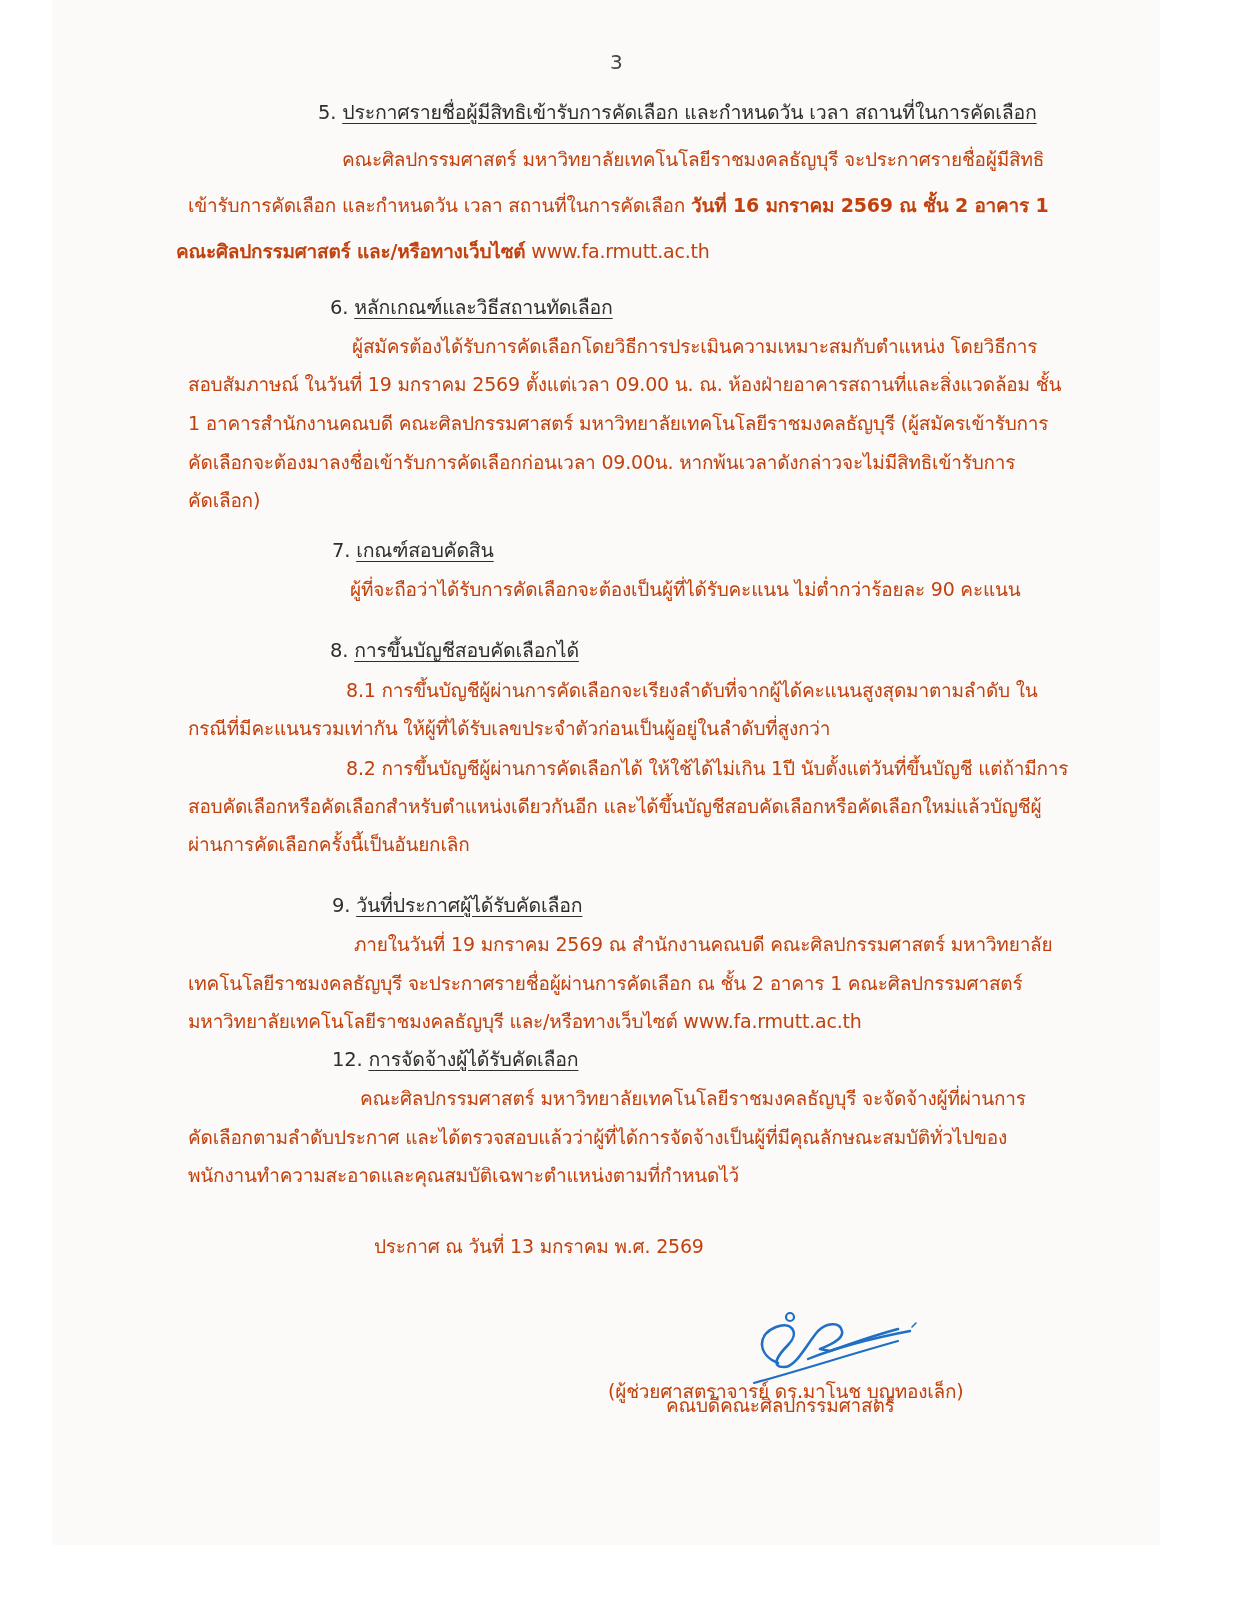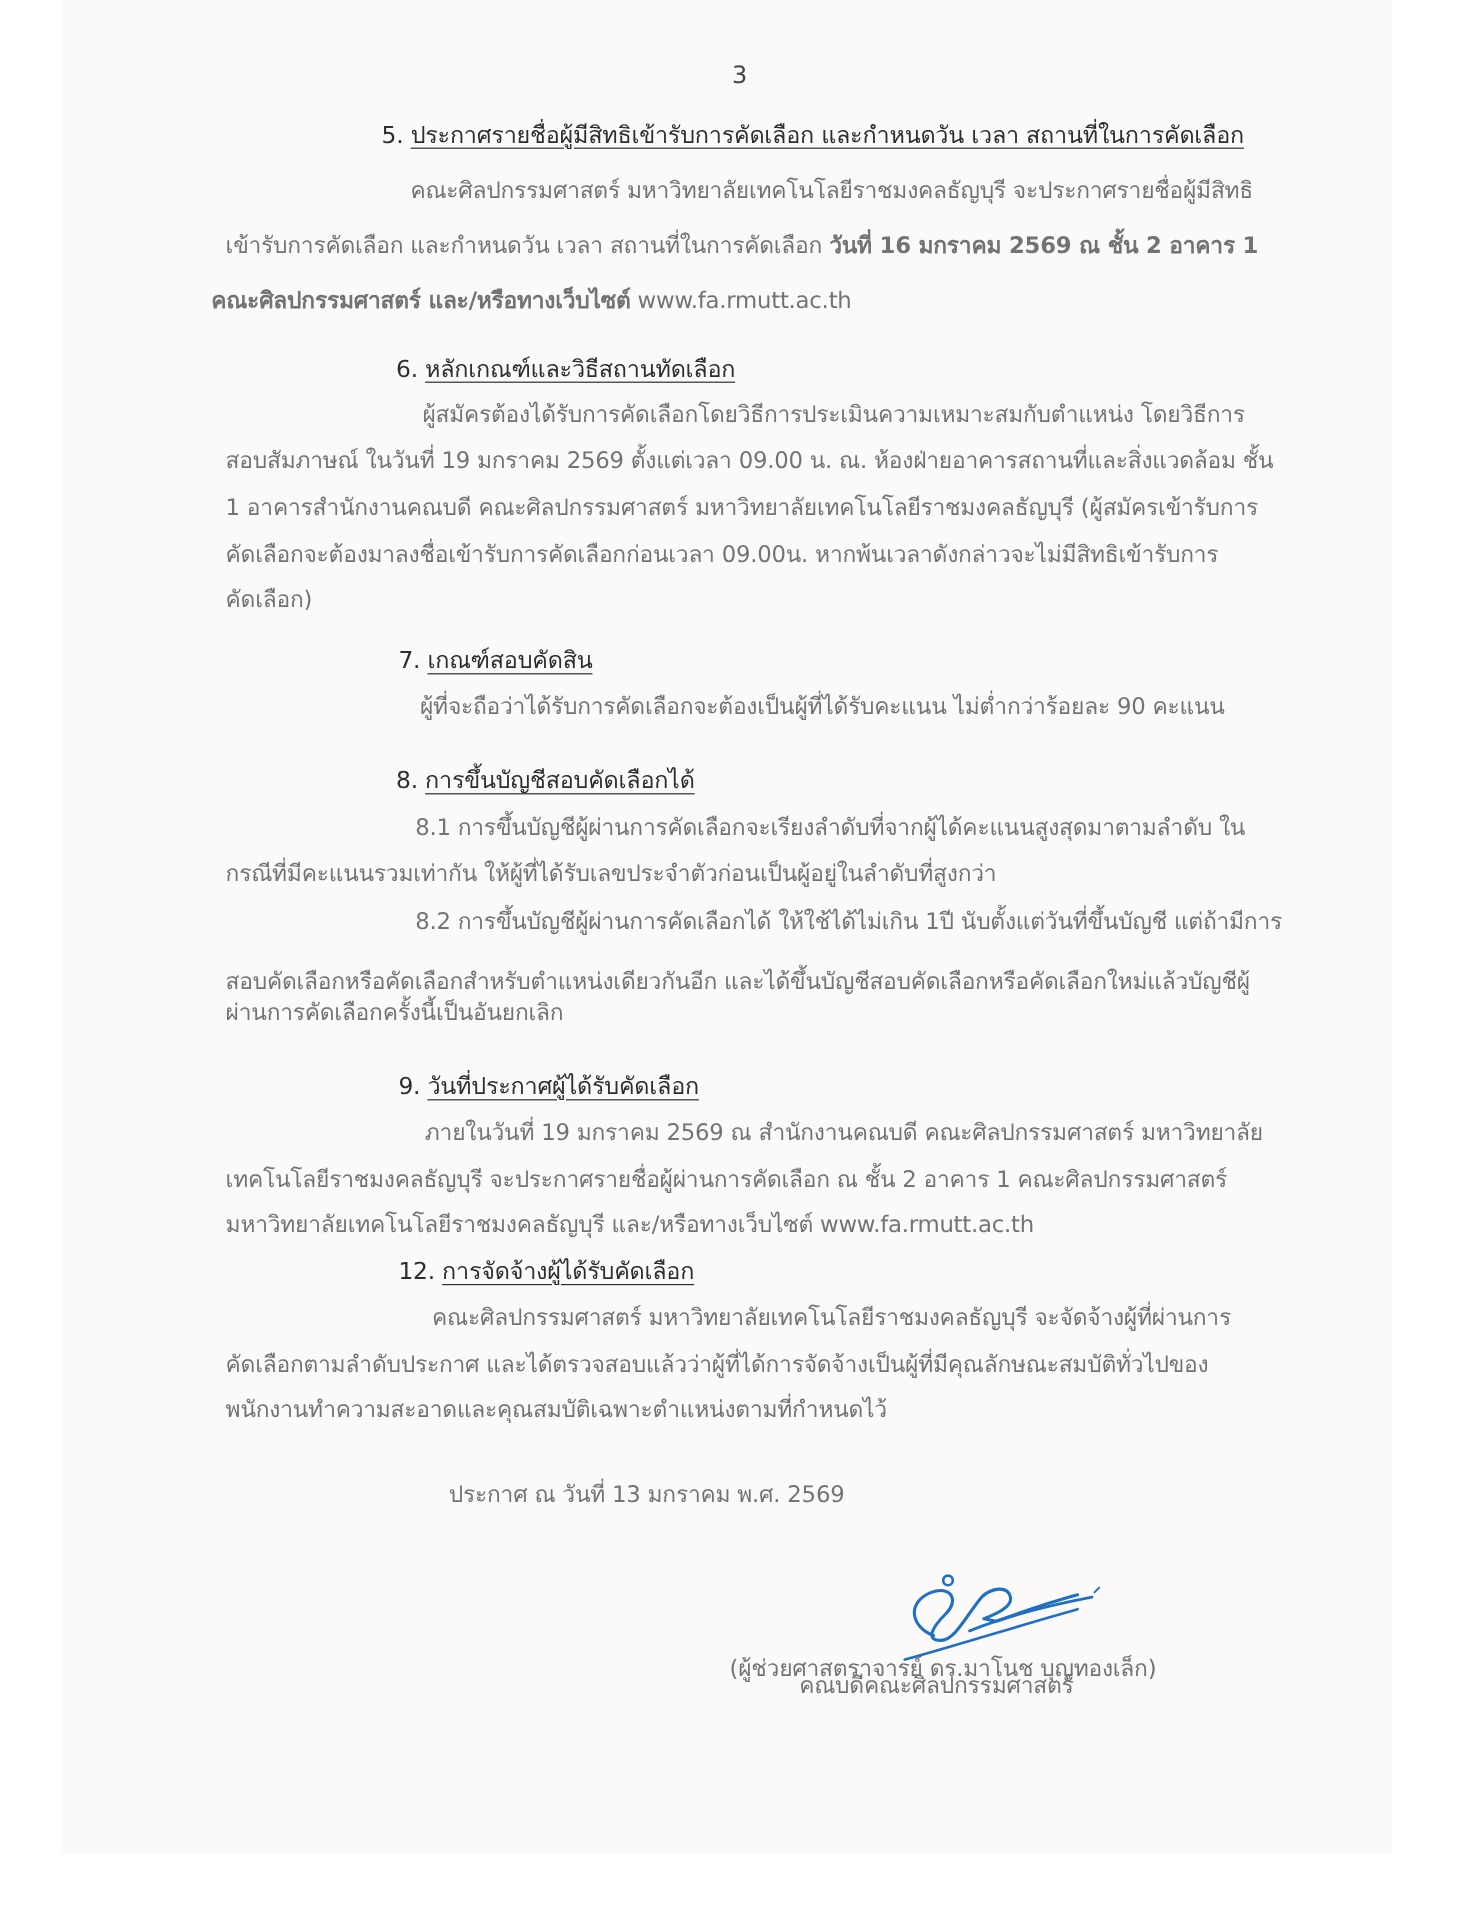--- a/index.html
+++ b/index.html
@@ -40,21 +40,21 @@
   }
   .heading .title {
     text-decoration: underline;
     text-underline-offset: 4px;
   }
   .bold { font-weight: bold; }
   .justify {
     position: absolute;
     font-size: 19px;
     line-height: 1;
-    color: #737373;
+    color: #c2410c;
     white-space: nowrap;
     letter-spacing: -0.2px;
   }
   .signature {
     position: absolute;
     left: 748px;
     top: 1305px;
     width: 170px;
     height: 80px;
   }
@@ -96,21 +96,21 @@
 </div>
 <div class="justify" style="left:350px; top:580px;">ผู้ที่จะถือว่าได้รับการคัดเลือกจะต้องเป็นผู้ที่ได้รับคะแนน ไม่ต่ำกว่าร้อยละ 90 คะแนน</div>
 
 <div class="abs heading" style="left:330px; top:641px;">
   <span>8.</span>
   <span class="title">การขึ้นบัญชีสอบคัดเลือกได้</span>
 </div>
 <div class="justify" style="left:346px; top:681px;">8.1 การขึ้นบัญชีผู้ผ่านการคัดเลือกจะเรียงลำดับที่จากผู้ได้คะแนนสูงสุดมาตามลำดับ ใน</div>
 <div class="justify" style="left:188px; top:719px;">กรณีที่มีคะแนนรวมเท่ากัน ให้ผู้ที่ได้รับเลขประจำตัวก่อนเป็นผู้อยู่ในลำดับที่สูงกว่า</div>
 <div class="justify" style="left:346px; top:759px;">8.2 การขึ้นบัญชีผู้ผ่านการคัดเลือกได้ ให้ใช้ได้ไม่เกิน 1ปี นับตั้งแต่วันที่ขึ้นบัญชี แต่ถ้ามีการ</div>
-<div class="justify" style="left:188px; top:797px;margin-top:12px;">สอบคัดเลือกหรือคัดเลือกสำหรับตำแหน่งเดียวกันอีก และได้ขึ้นบัญชีสอบคัดเลือกหรือคัดเลือกใหม่แล้วบัญชีผู้</div>
+<div class="justify" style="left:188px; top:797px;">สอบคัดเลือกหรือคัดเลือกสำหรับตำแหน่งเดียวกันอีก และได้ขึ้นบัญชีสอบคัดเลือกหรือคัดเลือกใหม่แล้วบัญชีผู้</div>
 <div class="justify" style="left:188px; top:835px;">ผ่านการคัดเลือกครั้งนี้เป็นอันยกเลิก</div>
 
 <div class="abs heading" style="left:332px; top:896px;">
   <span>9.</span>
   <span class="title">วันที่ประกาศผู้ได้รับคัดเลือก</span>
 </div>
 <div class="justify" style="left:354px; top:935px;">ภายในวันที่ 19 มกราคม 2569 ณ สำนักงานคณบดี คณะศิลปกรรมศาสตร์  มหาวิทยาลัย</div>
 <div class="justify" style="left:188px; top:974px;">เทคโนโลยีราชมงคลธัญบุรี  จะประกาศรายชื่อผู้ผ่านการคัดเลือก  ณ ชั้น 2 อาคาร 1 คณะศิลปกรรมศาสตร์</div>
 <div class="justify" style="left:188px; top:1012px;">มหาวิทยาลัยเทคโนโลยีราชมงคลธัญบุรี และ/หรือทางเว็บไซต์ www.fa.rmutt.ac.th</div>
 

